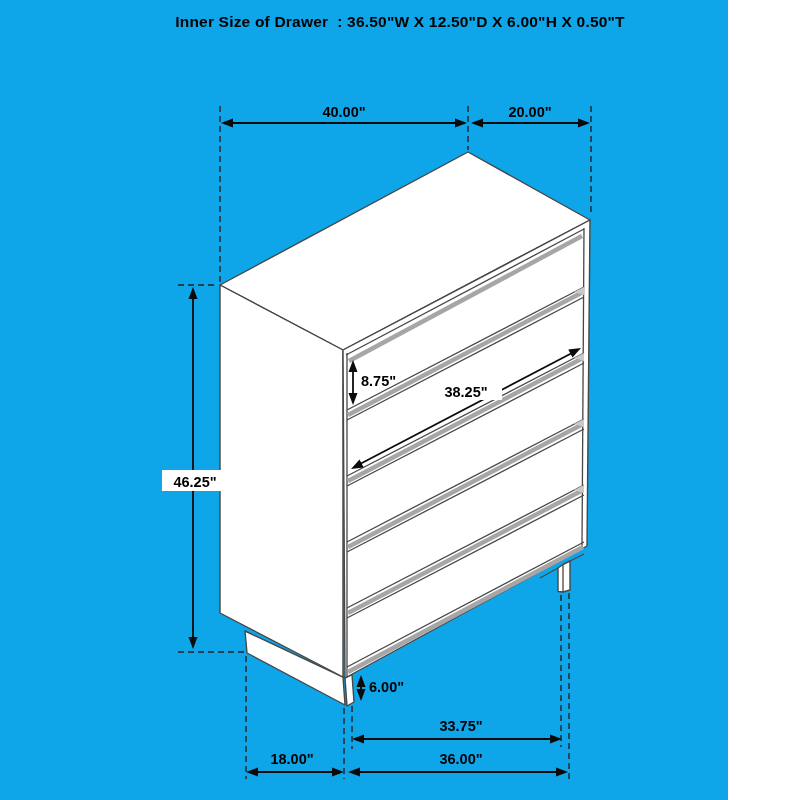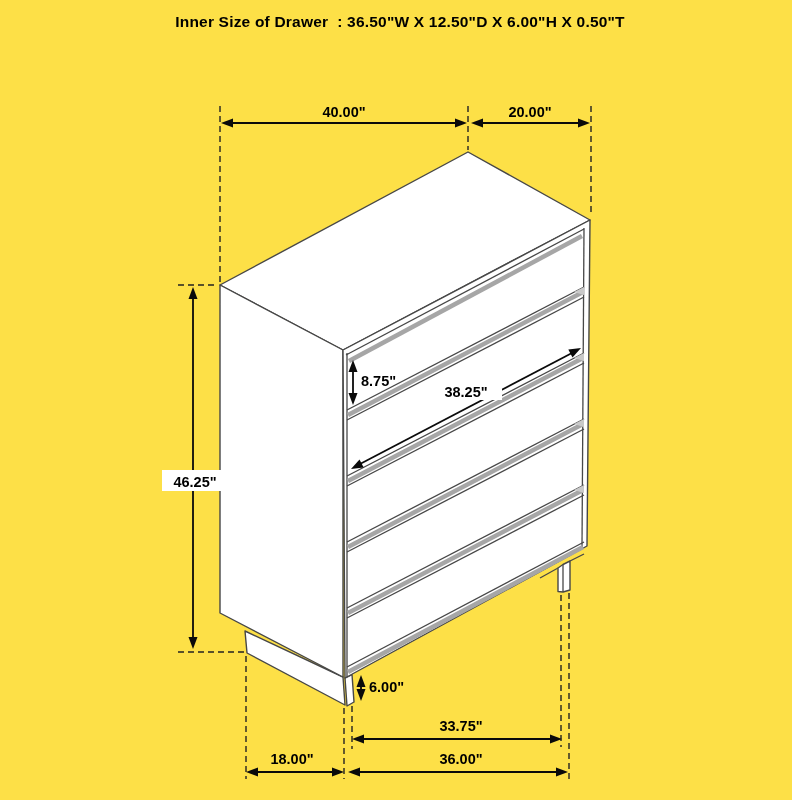--- a/index.html
+++ b/index.html
@@ -1,17 +1,17 @@
 <!DOCTYPE html>
 <html><head>
 <meta charset="utf-8">
 <style>
   html,body{margin:0;padding:0;background:#ffffff;}
   .page{
-    position:relative;width:792px;height:800px;background:#fde047;
+    position:relative;width:728px;height:800px;background:#0ea5e9;
     font-family:"Liberation Sans",sans-serif;overflow:hidden;
   }
   .title{
     position:absolute;top:13px;left:0;width:800px;text-align:center;
     font-size:15.5px;font-weight:bold;color:#000;letter-spacing:.2px;
     white-space:pre;
   }
   svg{position:absolute;top:0;left:0;}
   .face{fill:#ffffff;stroke:#474747;stroke-width:1.4;stroke-linejoin:round;}
   .ln{stroke:#474747;stroke-width:1.3;fill:none;}

